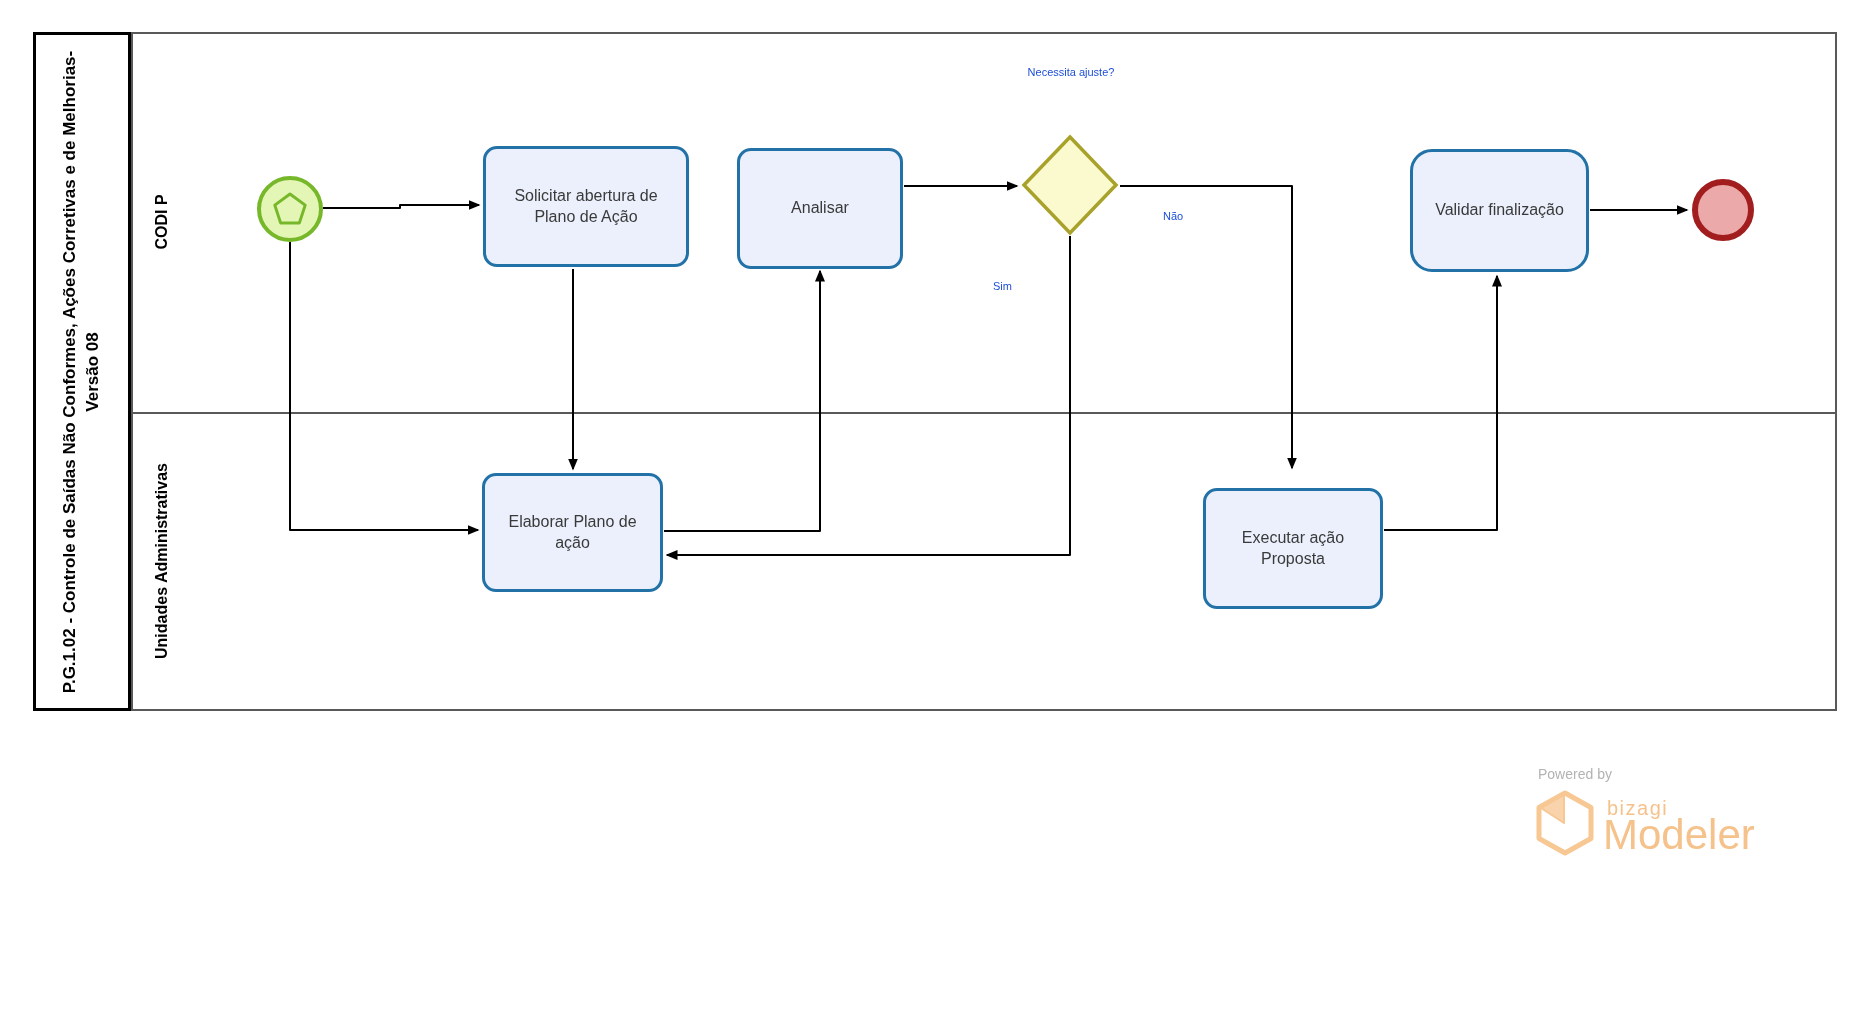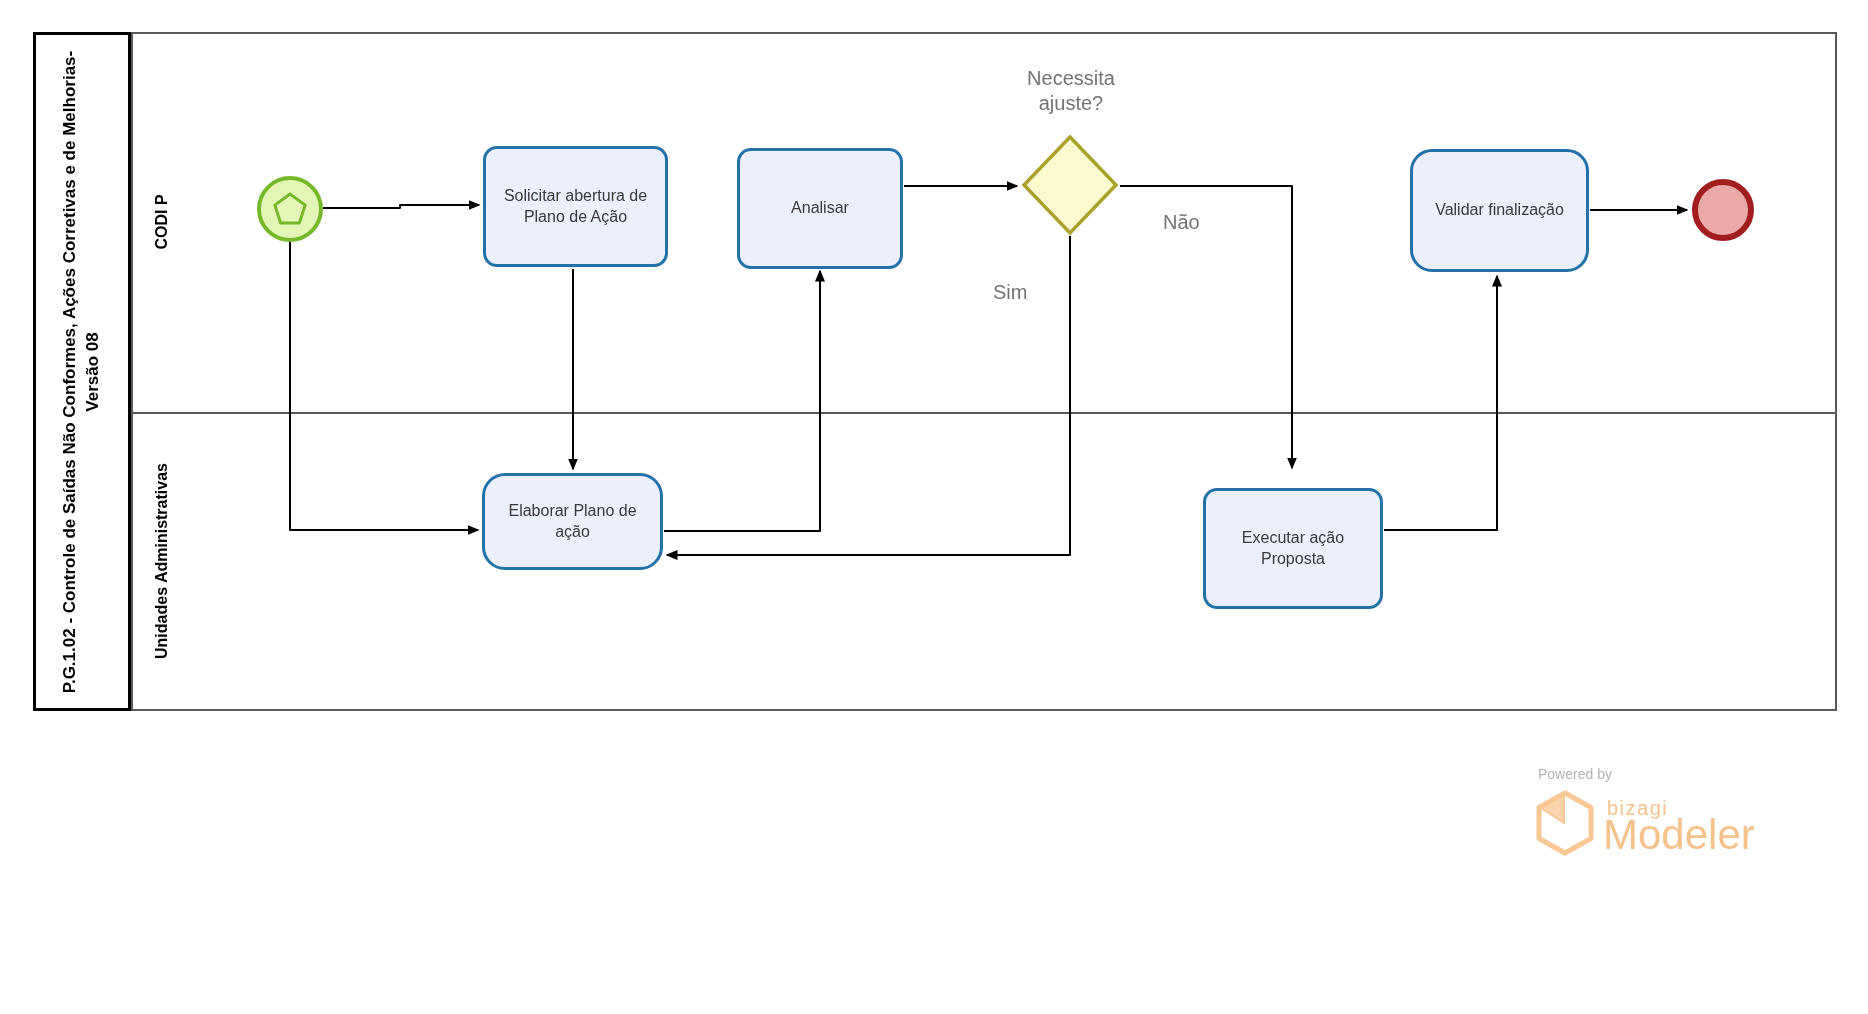--- a/index.html
+++ b/index.html
@@ -36,21 +36,21 @@
     border-radius:14px;display:flex;align-items:center;justify-content:center;
     text-align:center;font-size:16px;color:#3a3a3a;padding:6px 10px;line-height:1.3;
   }
   .event{position:absolute;box-sizing:border-box;border-radius:50%;
     display:flex;align-items:center;justify-content:center;}
   .event-start{width:66px;height:66px;background:var(--start-fill,#e4f6b5);
     border:4px solid var(--start-border,#76b82a);}
   .event-end{width:62px;height:62px;background:var(--end-fill,#eca9a9);
     border:6px solid var(--end-border,#a21d1d);}
   .gateway{position:absolute;}
-  .diagram-label{position:absolute;font-size:20px;color:#737373;line-height:1.25;}
+  .diagram-label{position:absolute;font-size:11px;color:#1d4ed8;line-height:1.25;}
   .center{text-align:center;}
   svg.connectors{position:absolute;left:0;top:0;width:1868px;height:1014px;pointer-events:none;}
   svg.connectors polyline{fill:none;stroke:var(--flow,#000);stroke-width:2;stroke-linejoin:round;}
   
   .logo{position:absolute;left:1516px;top:766px;width:280px;height:110px;margin-left:20px;}
   .logo .powered{position:absolute;left:2px;top:0;font-size:14px;color:var(--logo-gray,#b3b3b3);}
   .logo .brand{position:absolute;left:71px;top:31px;font-size:20px;letter-spacing:1.5px;
     color:var(--logo-orange,#f6c28b);}
   .logo .product{position:absolute;left:67px;top:48px;font-size:42px;font-weight:400;
     color:var(--logo-orange,#f6c28b);line-height:1;}
@@ -87,30 +87,30 @@
     <polyline points="1384,530 1497,530 1497,276" marker-end="url(#arrow)"></polyline>
     <polyline points="1590,210 1687,210" marker-end="url(#arrow)"></polyline>
   </svg>
 
   <div class="event event-start" style="left:257px;top:176px;">
     <svg width="36" height="34" viewBox="0 0 36 34">
       <polygon points="18,2 33.2,13.1 27.4,30.9 8.6,30.9 2.8,13.1" fill="none" stroke="var(--start-border,#76b82a)" stroke-width="3" stroke-linejoin="round"></polygon>
     </svg>
   </div>
 
-  <div class="task" style="left:483px;top:146px;width:185px;height:121px;">
+  <div class="task" style="left:483px;top:146px;width:206px;height:121px;">
     <span>Solicitar abertura de Plano de Ação</span>
   </div>
   <div class="task" style="left:737px;top:148px;width:166px;height:121px;">
     <span>Analisar</span>
   </div>
   <div class="task" style="left:1410px;top:149px;width:179px;height:123px;border-radius:22px;">
     <span>Validar finalização</span>
   </div>
-  <div class="task" style="left:482px;top:473px;width:181px;height:97px;border-radius:23px;">
+  <div class="task" style="left:482px;top:473px;width:181px;height:119px;">
     <span>Elaborar Plano de ação</span>
   </div>
   <div class="task" style="left:1203px;top:472px;width:180px;height:121px;margin-top:16px;">
     <span>Executar ação Proposta</span>
   </div>
 
   <div class="gateway" style="left:1021px;top:134px;width:98px;height:102px;">
     <svg width="98" height="102" viewBox="0 0 98 102">
       <polygon points="49,3 95,51 49,99 3,51" style="fill:var(--gateway-fill,#fbf9ce);stroke:var(--gateway-border,#a8a22b);stroke-width:3.5;"></polygon>
     </svg>

